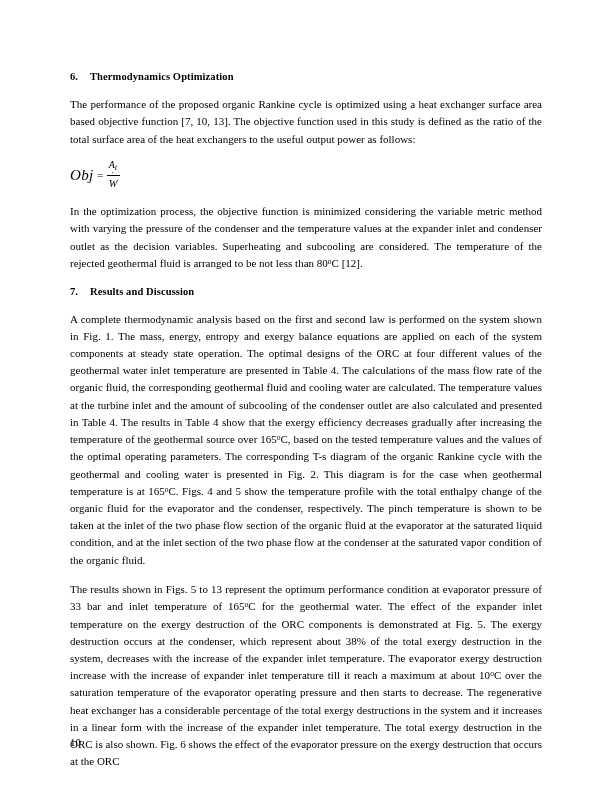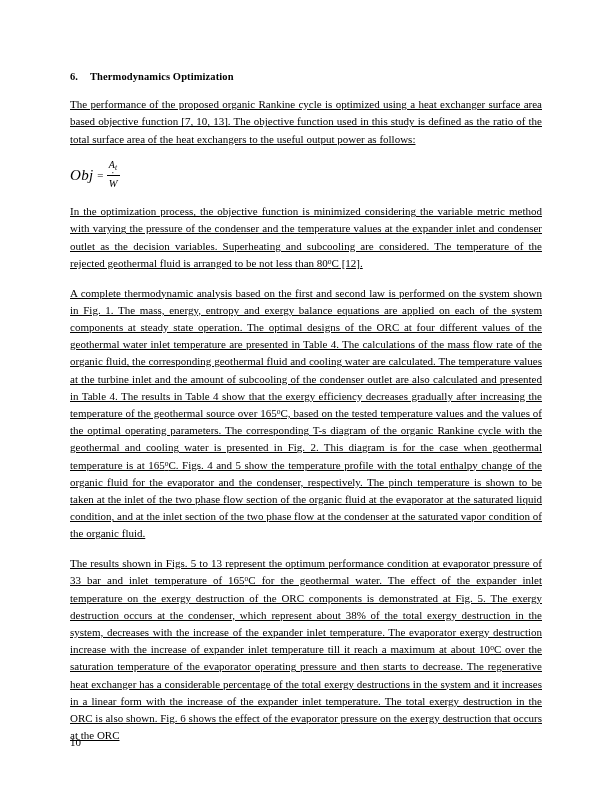--- a/index.html
+++ b/index.html
@@ -40,21 +40,20 @@
     display: inline-block;
     width: 20px;
   }
   p.body-text {
     font-size: 11px;
     line-height: 17.2px;
     text-align: justify;
     text-justify: inter-word;
     margin: 0 0 12.5px 0;
     hyphens: none;
-    text-decoration: underline;
   }
   .equation-block {
     margin: 0 0 11px 0;
     font-size: 11px;
     line-height: 1;
     height: 32px;
     display: block;
   }
   .eq-inner {
     display: inline-block;
@@ -151,20 +150,23 @@
 
     <p class="body-text">The performance of the proposed organic Rankine cycle is optimized using a heat exchanger surface area based objective function [7, 10, 13]. The objective function used in this study is defined as the ratio of the total surface area of the heat exchangers to the useful output power as follows:</p>
 
     <div class="equation-block">
       <span class="eq-inner"><span class="eq-lhs">Obj</span><span class="eq-eq">=</span><span class="frac"><span class="num"><span>A</span><sub>t</sub></span><span class="den"><span class="dotted">W</span></span></span></span>
     </div>
 
 
     <p class="body-text"><span>In the optimization process, the objective function is minimized considering the variable metric method with varying the pressure of the condenser and the temperature values at the expander inlet and condenser outlet as the decision variables. Superheating and subcooling are considered. The temperature of the rejected geothermal fluid is arranged to be not less than 80</span><sup class="deg">o</sup><span>C [12].</span></p>
 
+    <h2 class="section-heading">
+      <span class="sec-num">7.</span><span>Results and Discussion</span>
+    </h2>
 
     <p class="body-text"><span>A complete thermodynamic analysis based on the first and second law is performed on the system shown in Fig. 1. The mass, energy, entropy and exergy balance equations are applied on each of the system components at steady state operation. The optimal designs of the ORC at four different values of the geothermal water inlet temperature are presented in Table 4. The calculations of the mass flow rate of the organic fluid, the corresponding geothermal fluid and cooling water are calculated. The temperature values at the turbine inlet and the amount of subcooling of the condenser outlet are also calculated and presented in Table 4. The results in Table 4 show that the exergy efficiency decreases gradually after increasing the temperature of the geothermal source over 165</span><sup class="deg">o</sup><span>C, based on the tested temperature values and the values of the optimal operating parameters.  The corresponding T-s diagram of the organic Rankine cycle with the geothermal and cooling water is presented in Fig. 2. This diagram is for the case when geothermal temperature is at 165</span><sup class="deg">o</sup><span>C. Figs. 4 and 5 show the temperature profile with the total enthalpy change of the organic fluid for the evaporator and the condenser, respectively.  The pinch temperature is shown to be taken at the inlet of the two phase flow section of the organic fluid at the evaporator at the saturated liquid condition, and at the inlet section of the two phase flow at the condenser at the saturated vapor condition of the organic fluid.</span></p>
 
     <p class="body-text"><span>The results shown in Figs. 5 to 13 represent the optimum performance condition at evaporator pressure of 33 bar and inlet temperature of 165</span><sup class="deg">o</sup><span>C for the geothermal water. The effect of the expander inlet temperature on the exergy destruction of the ORC components is demonstrated at Fig. 5. The exergy destruction occurs at the condenser, which represent about 38% of the total exergy destruction in the system, decreases with the increase of the expander inlet temperature. The evaporator exergy destruction increase with the increase of expander inlet temperature till it reach a maximum at about 10</span><sup class="deg">o</sup><span>C over the saturation temperature of the evaporator operating pressure and then starts to decrease. The regenerative heat exchanger has a considerable percentage of the total exergy destructions in the system and it increases in a linear form with the increase of the expander inlet temperature. The total exergy destruction in the ORC is also shown. Fig. 6 shows the effect of the evaporator pressure on the exergy destruction that occurs at the ORC</span></p>
 
   </div>
 
   <div class="page-number">10</div>
 </div>
 

